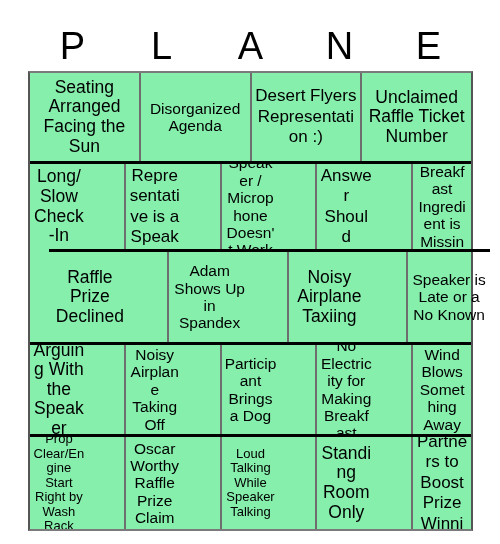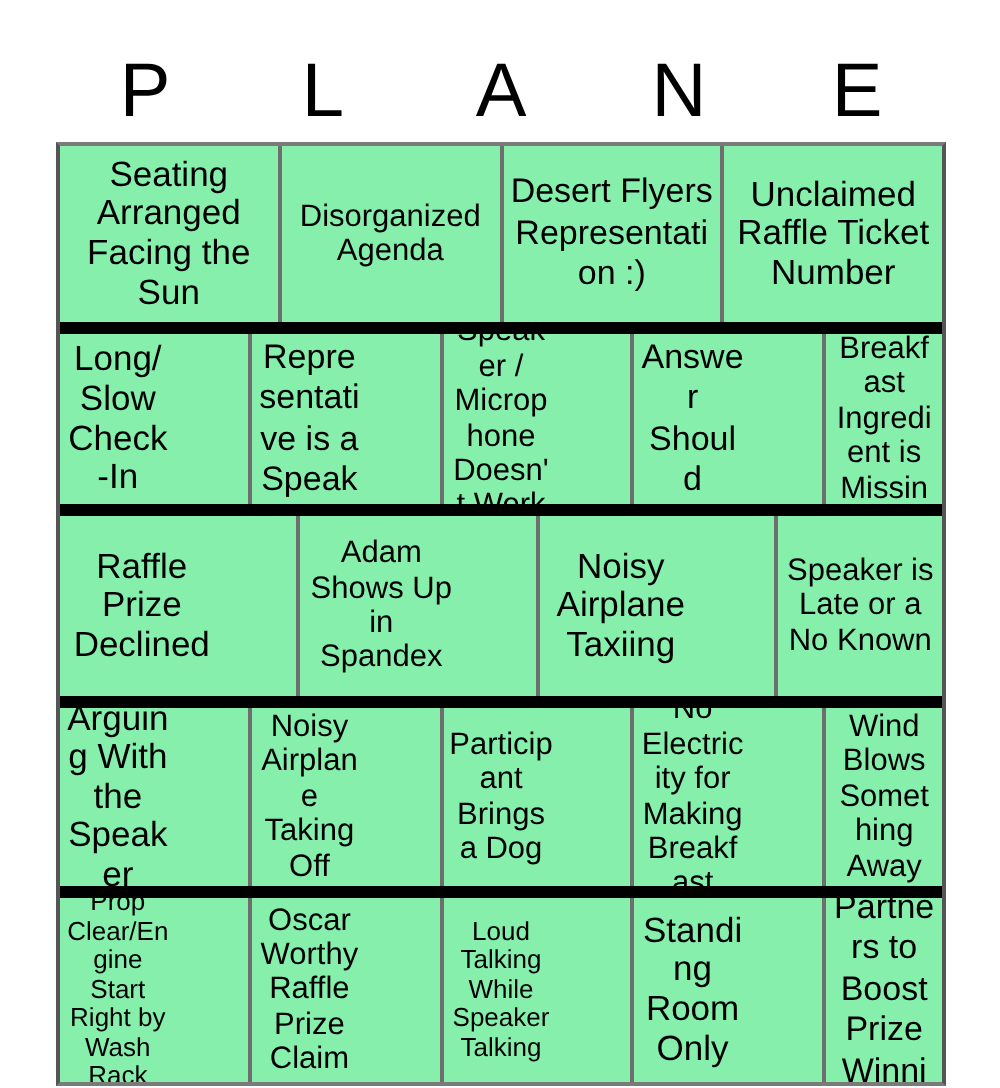--- a/index.html
+++ b/index.html
@@ -44,26 +44,26 @@
     border-bottom: 2px solid #7a7a7a;
     box-sizing: border-box;
     background: #86efac;
   }
   .grid-row {
     display: flex;
     width: 100%;
   }
   .grid-row.r0 { height: 88px; }
   .grid-row.r1 { height: 85px; }
-  .grid-row.r2 { height: 90px; }
+  .grid-row.r2 { height: 90px; margin-left: 19px; }
   .grid-row.r3 { height: 89px; justify-content: flex-end; }
   .grid-row.r4 { height: 92px; }
 
   .grid-row + .grid-row {
-    border-top: 6px solid #000000;
+    border-top: 3px solid #000000;
     gap: 36px;
   }
   .cell {
     flex: 1 1 0;
     min-width: 0;
     display: flex;
     align-items: center;
     justify-content: center;
     text-align: center;
     box-sizing: border-box;

